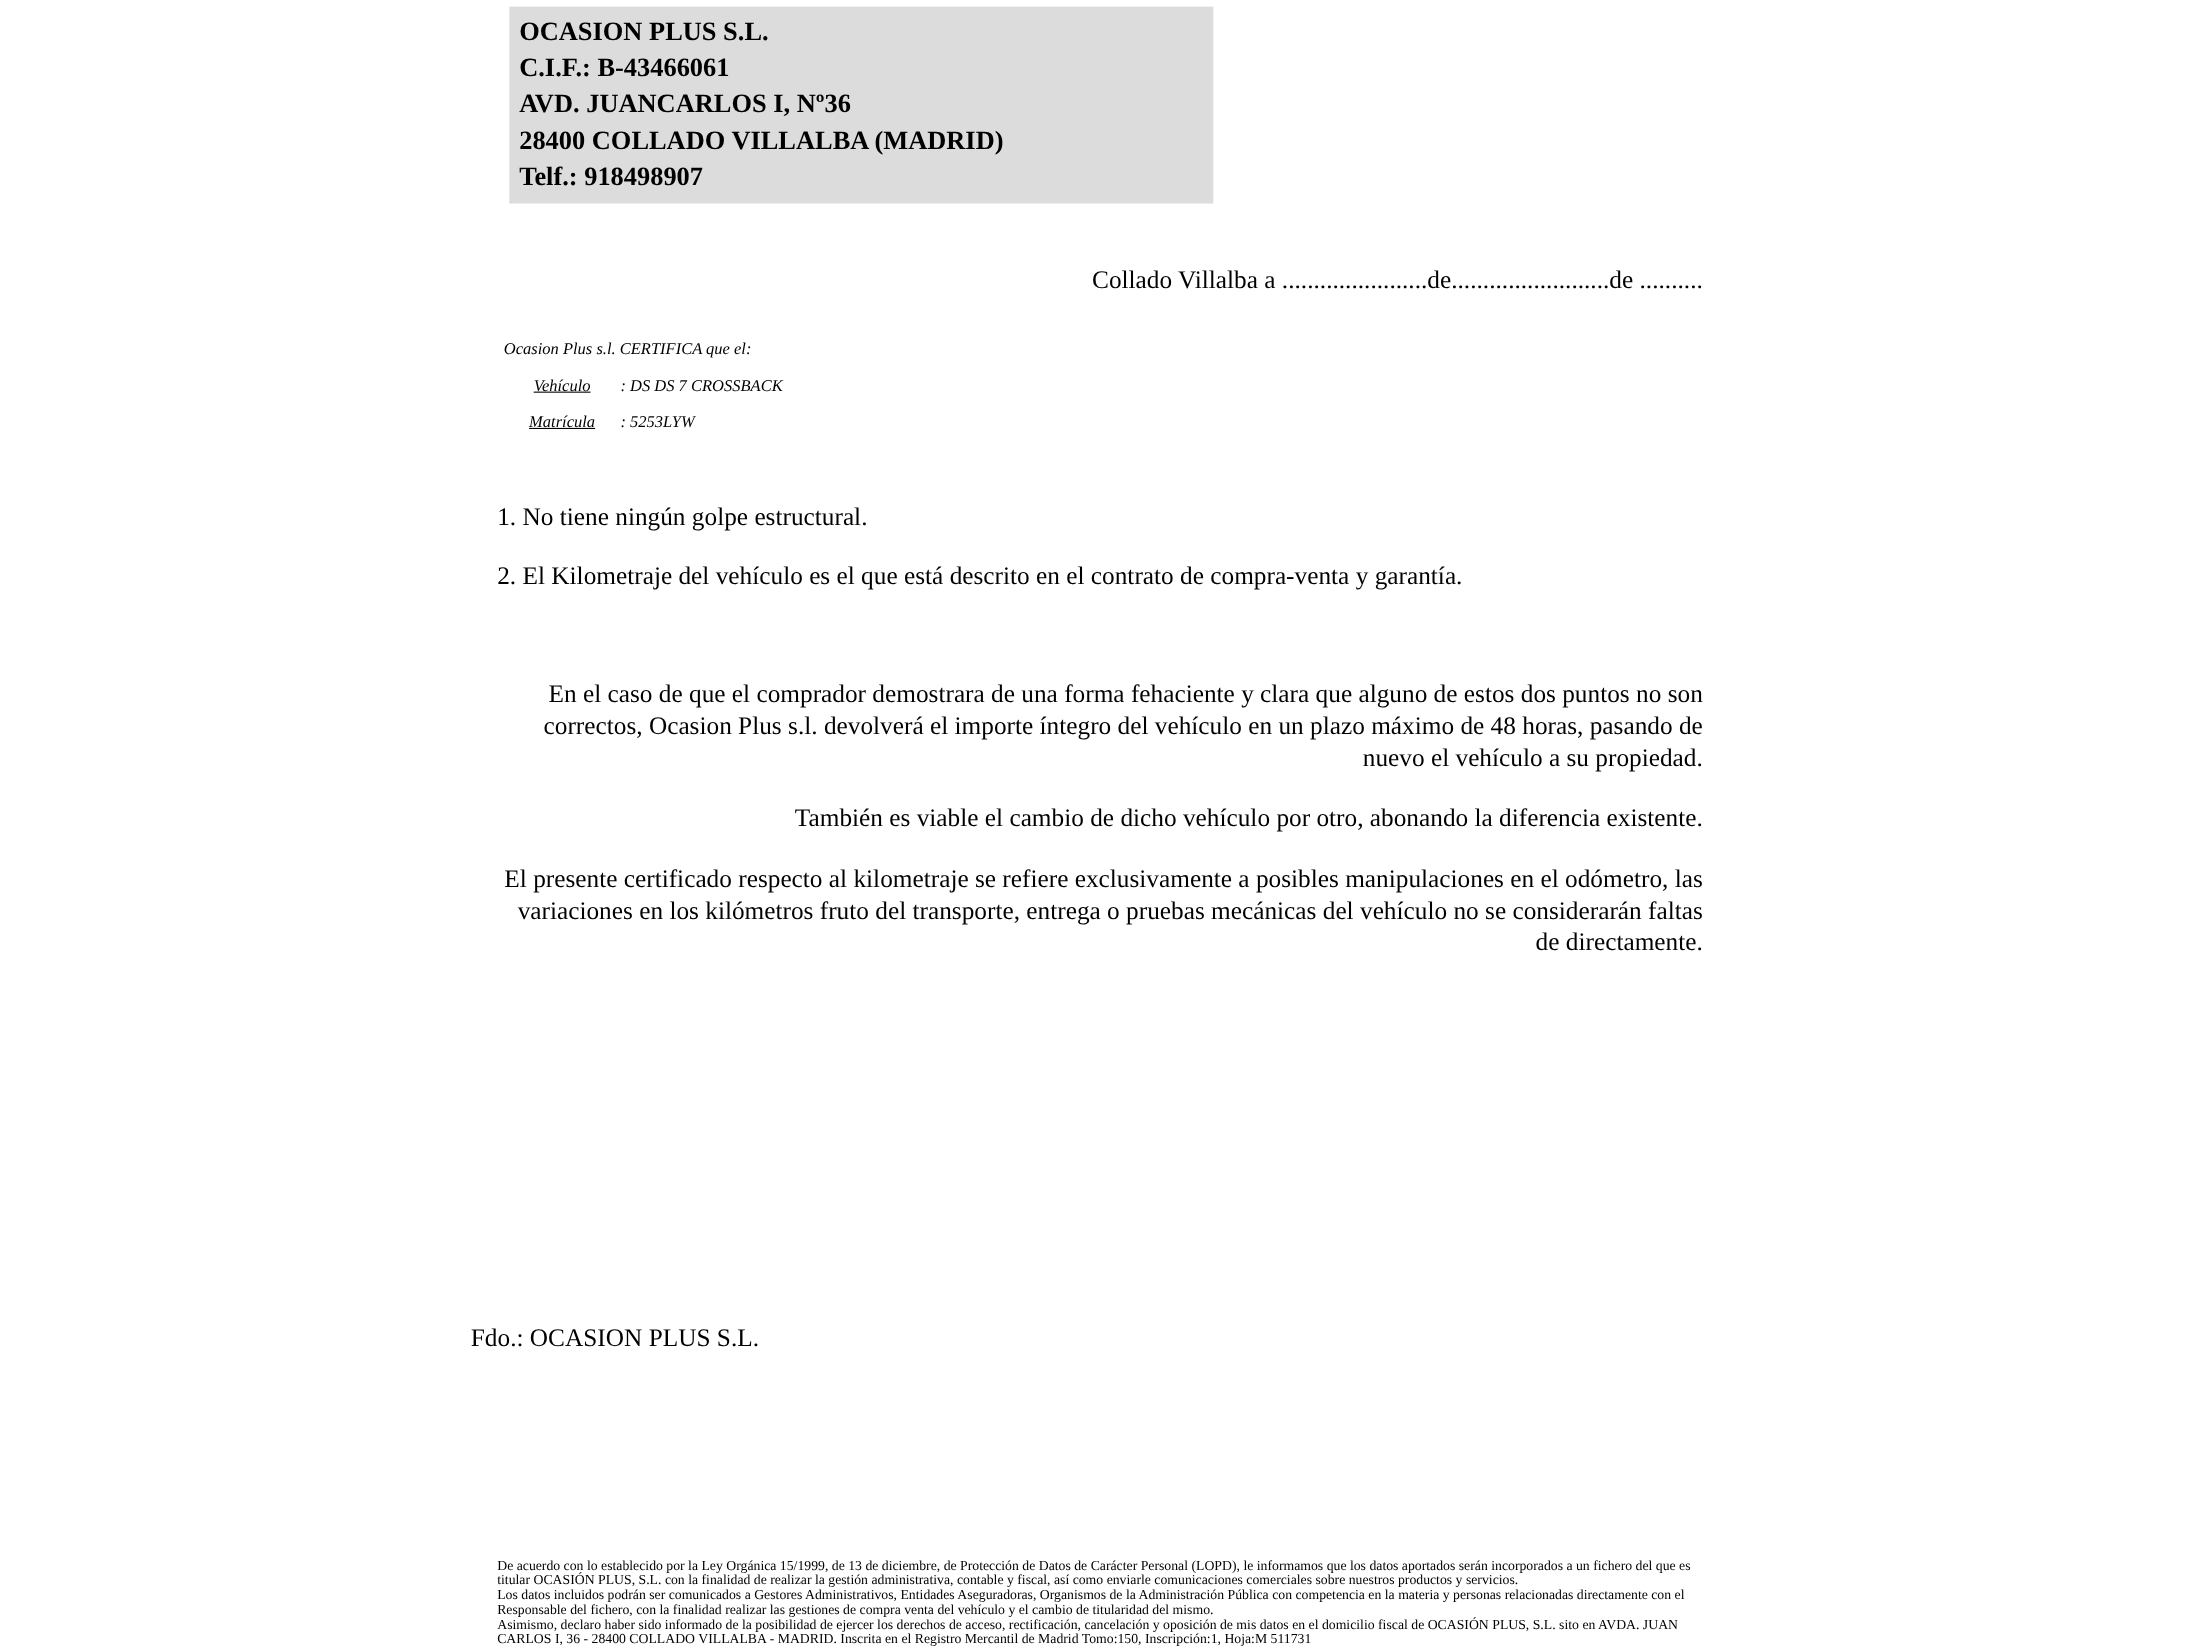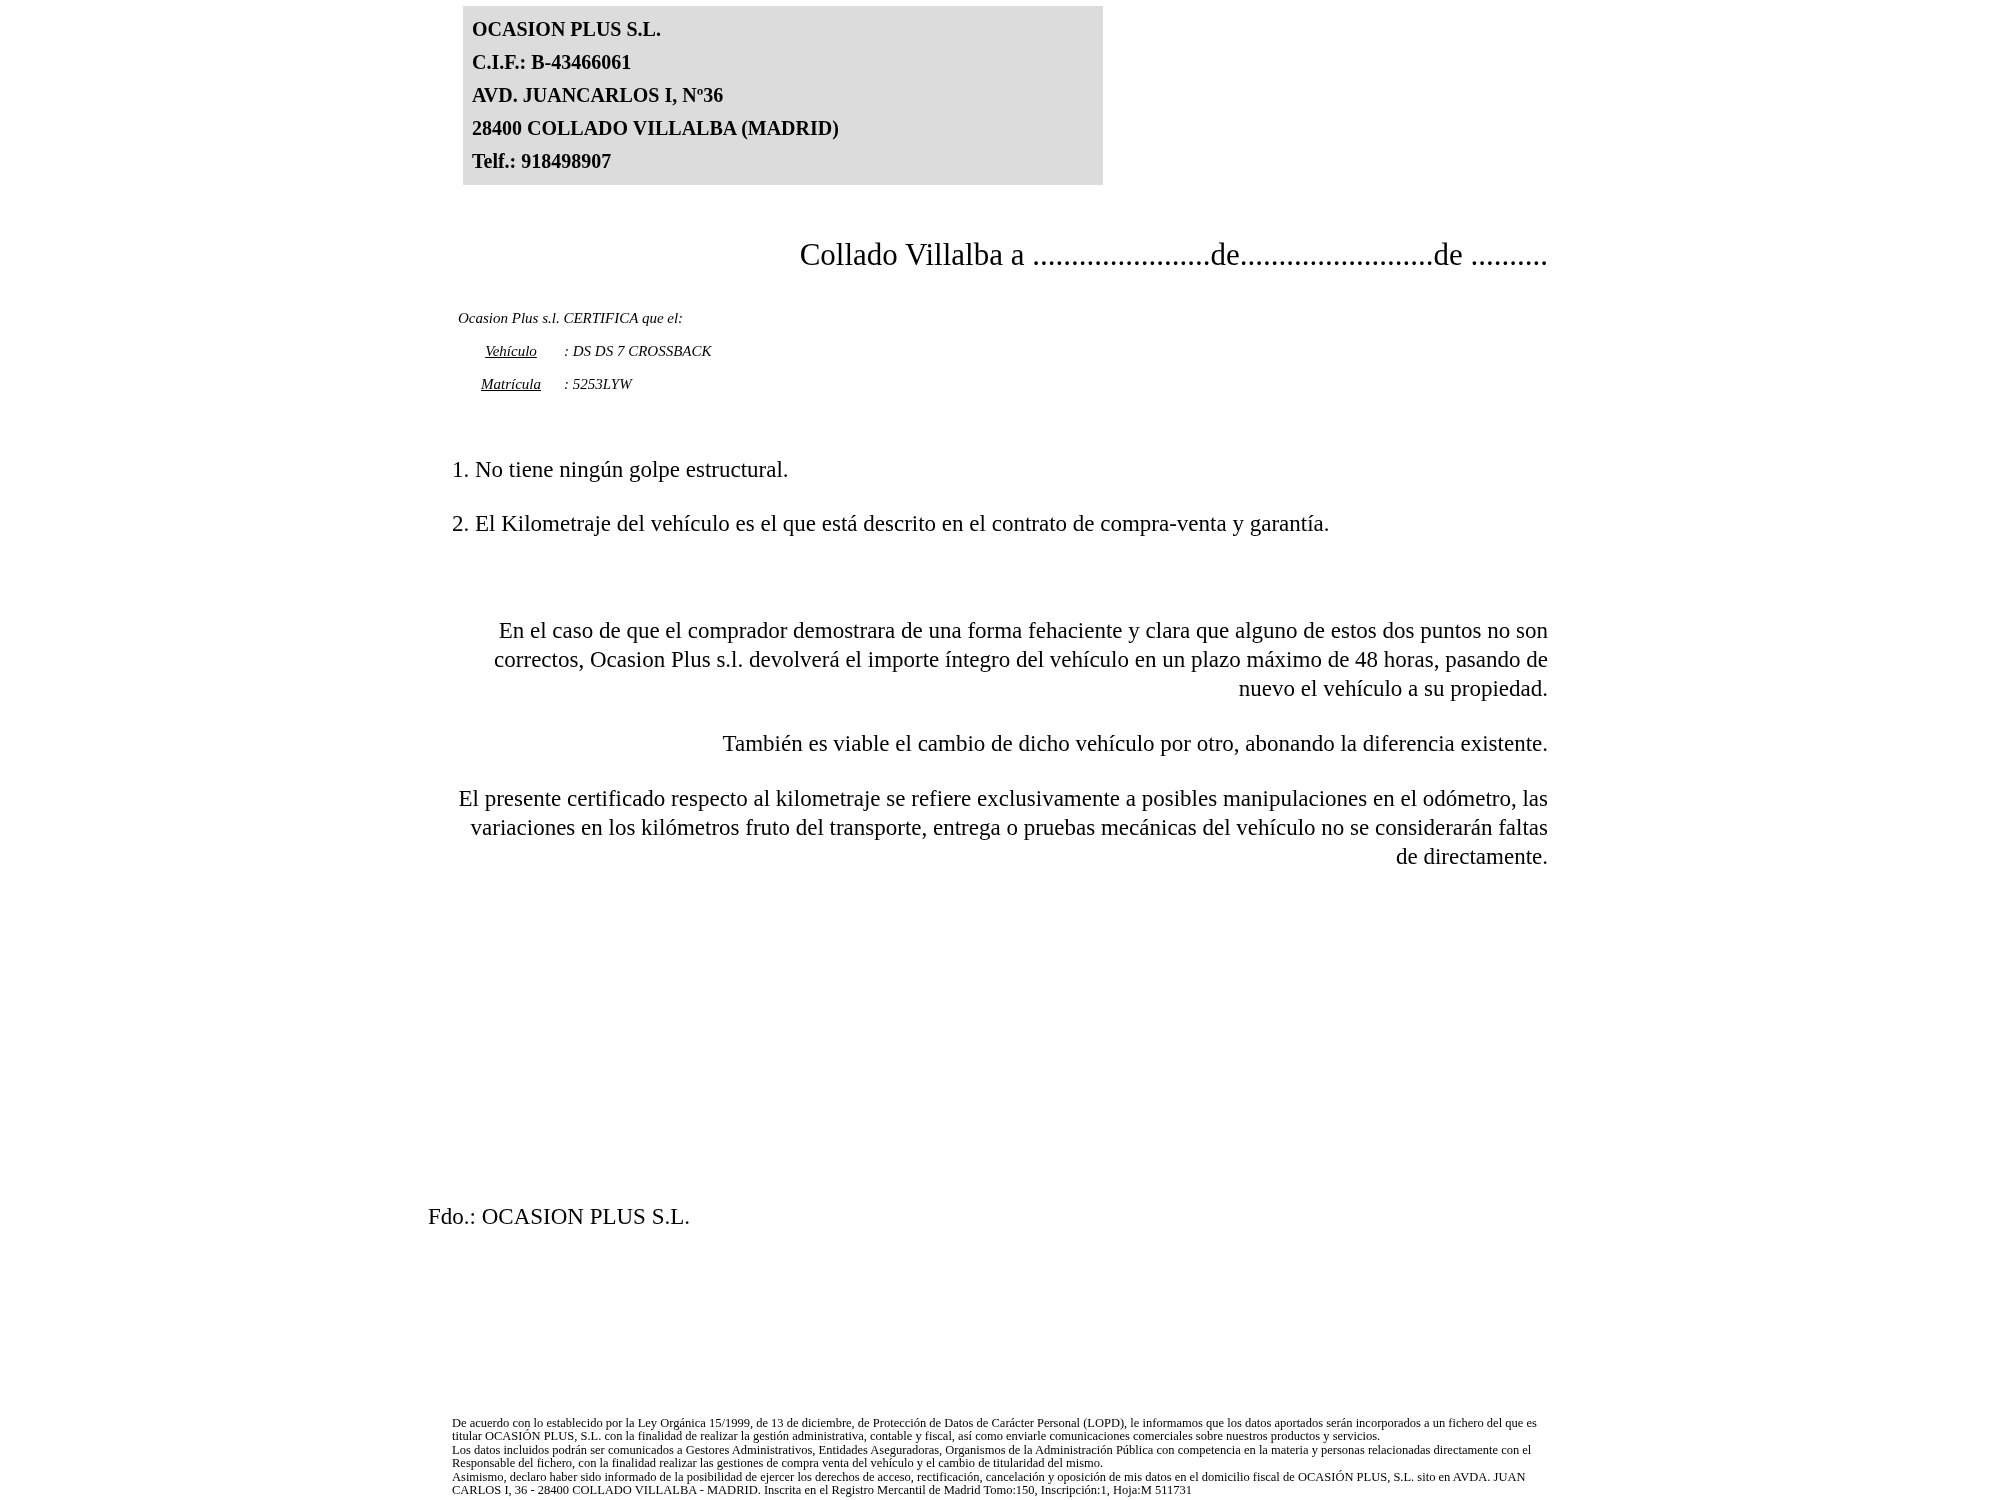--- a/index.html
+++ b/index.html
@@ -20,33 +20,33 @@
   .header-block {
     position: absolute;
     left: 463px;
     top: 6px;
     width: 640px;
     background: #dcdcdc;
     padding: 7px 10px 7px 9px;
   }
   .header-block .hline {
     font-weight: bold;
-    font-size: 20px;
+    font-size: 24px;
     line-height: 33px;
     white-space: nowrap;
   }
 
   
   .date-line {
     position: absolute;
     left: 452px;
     top: 241px;
     width: 1096px;
     text-align: right;
-    font-size: 31px;
+    font-size: 23px;
     line-height: 28px;
     white-space: nowrap;
   }
 
   
   .certify {
     position: absolute;
     left: 458px;
     top: 302px;
     font-size: 15px;

